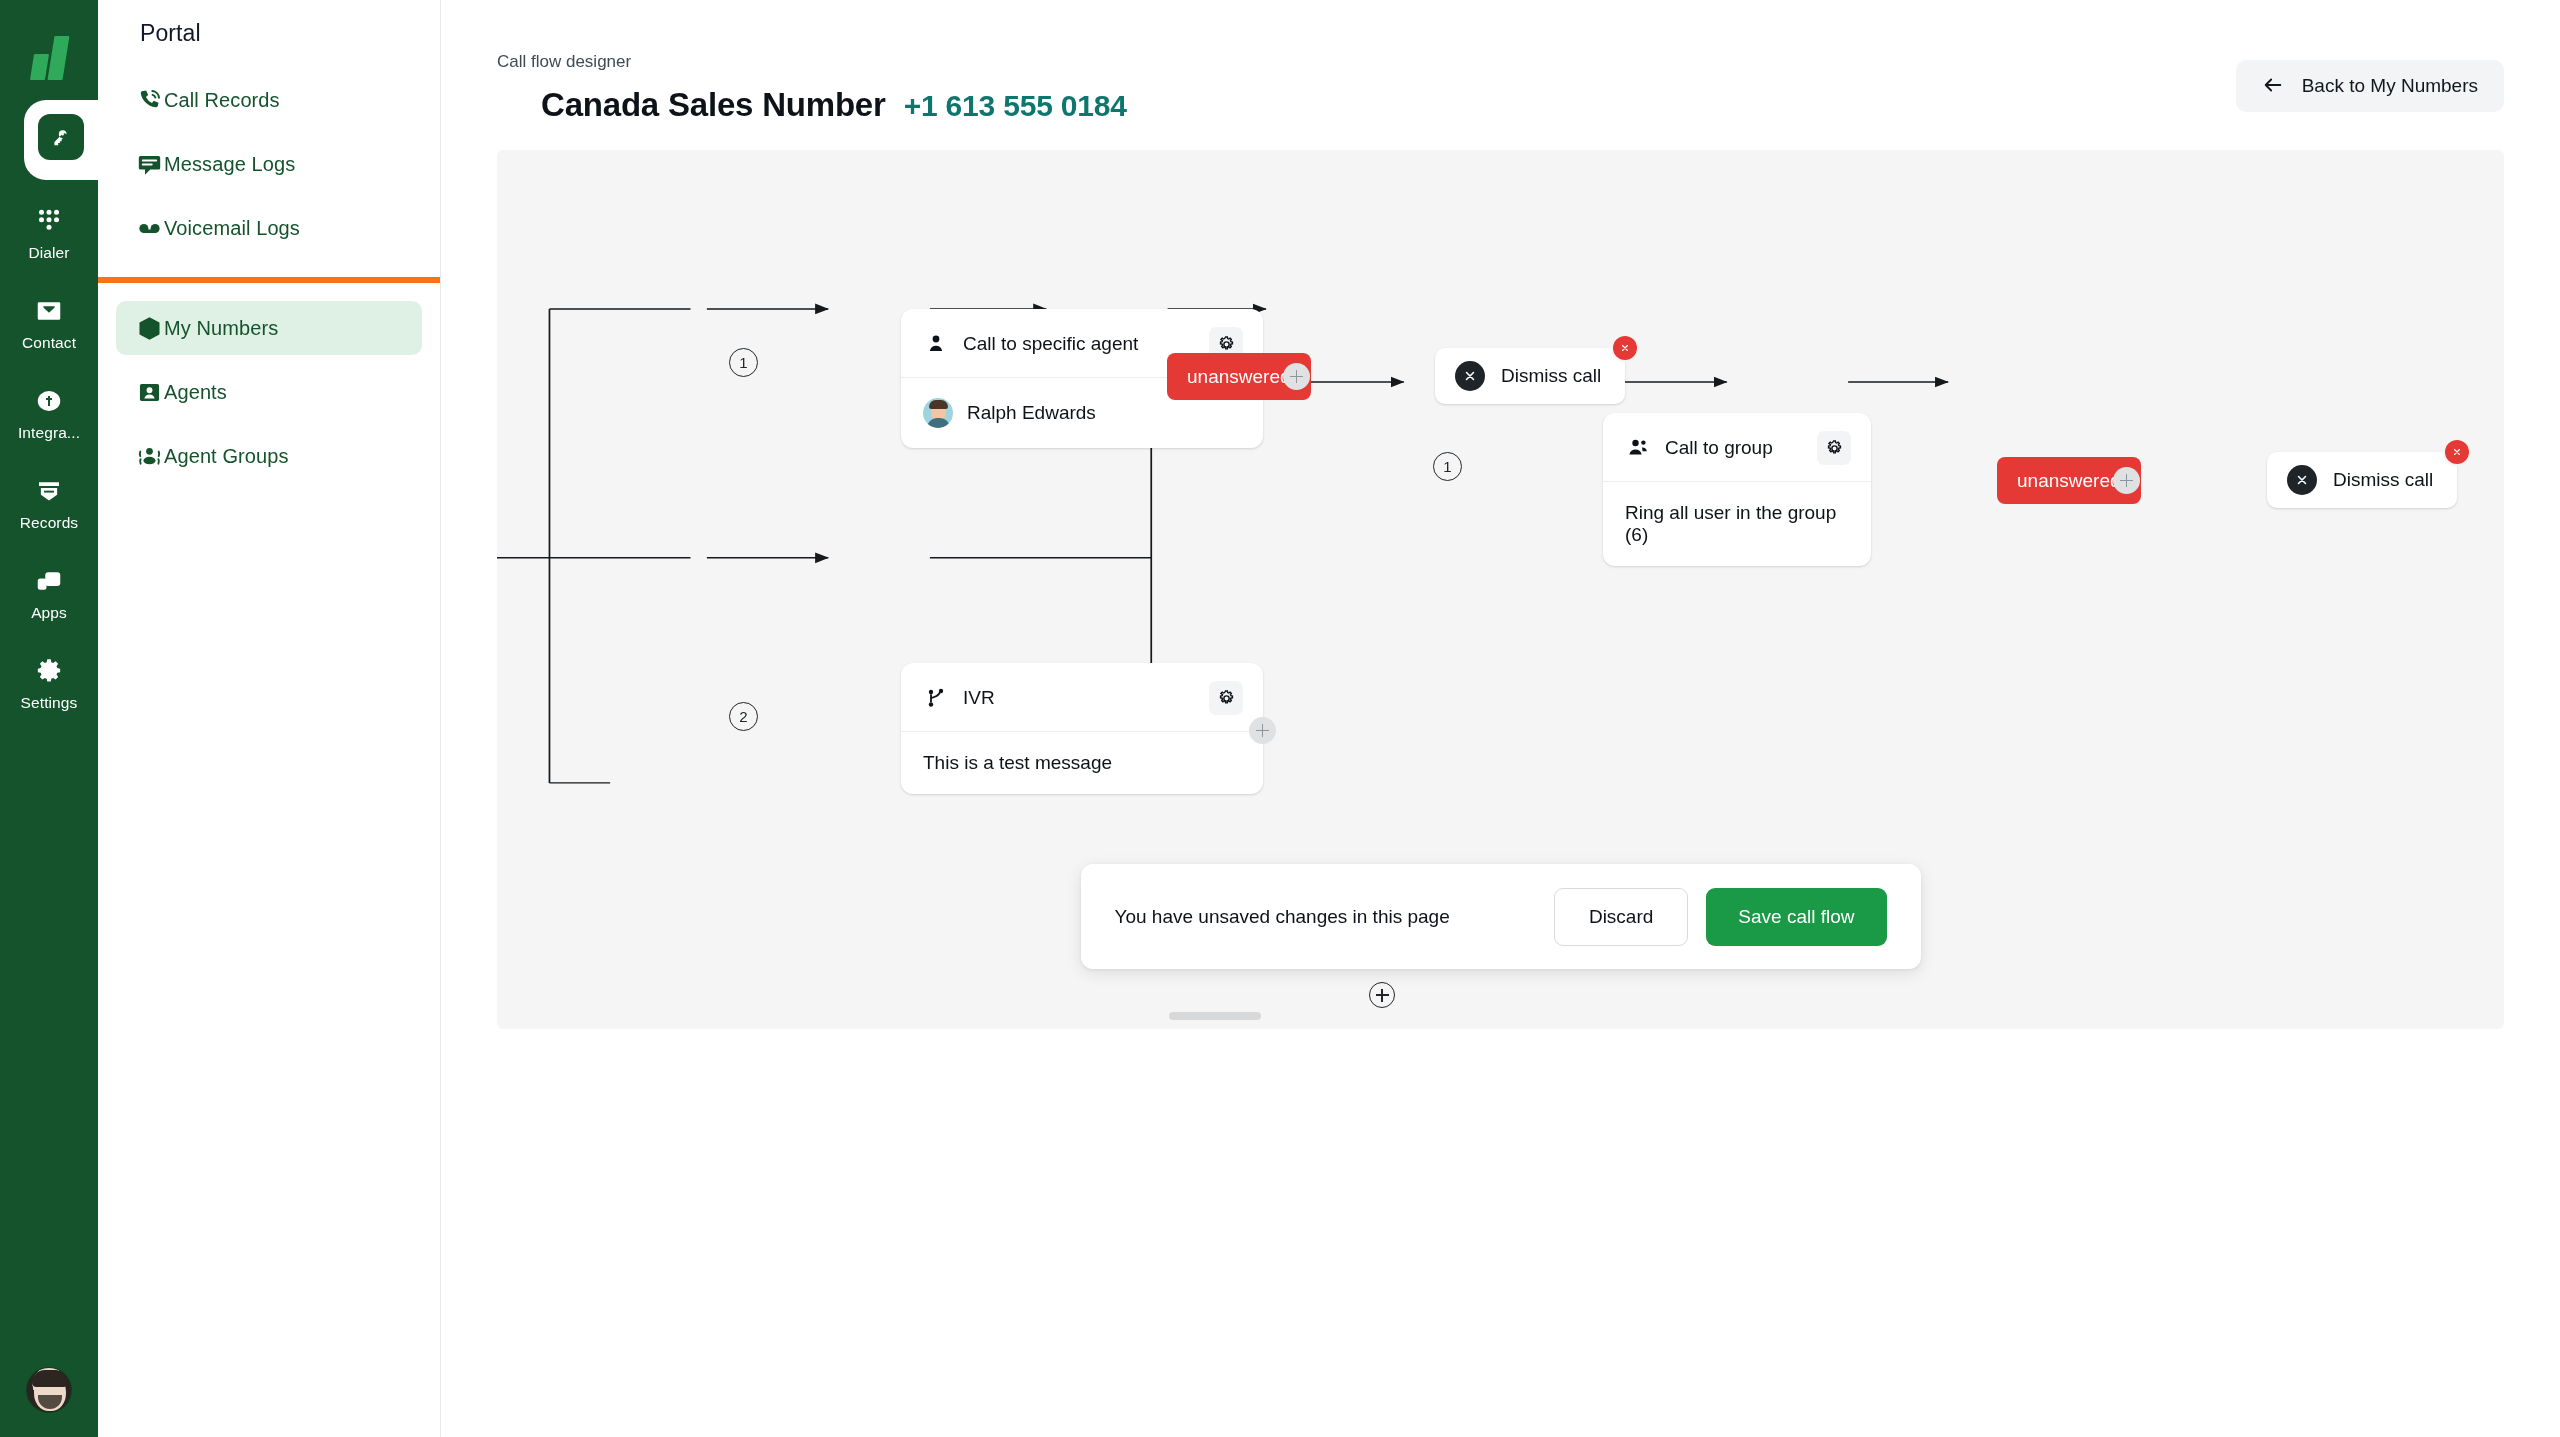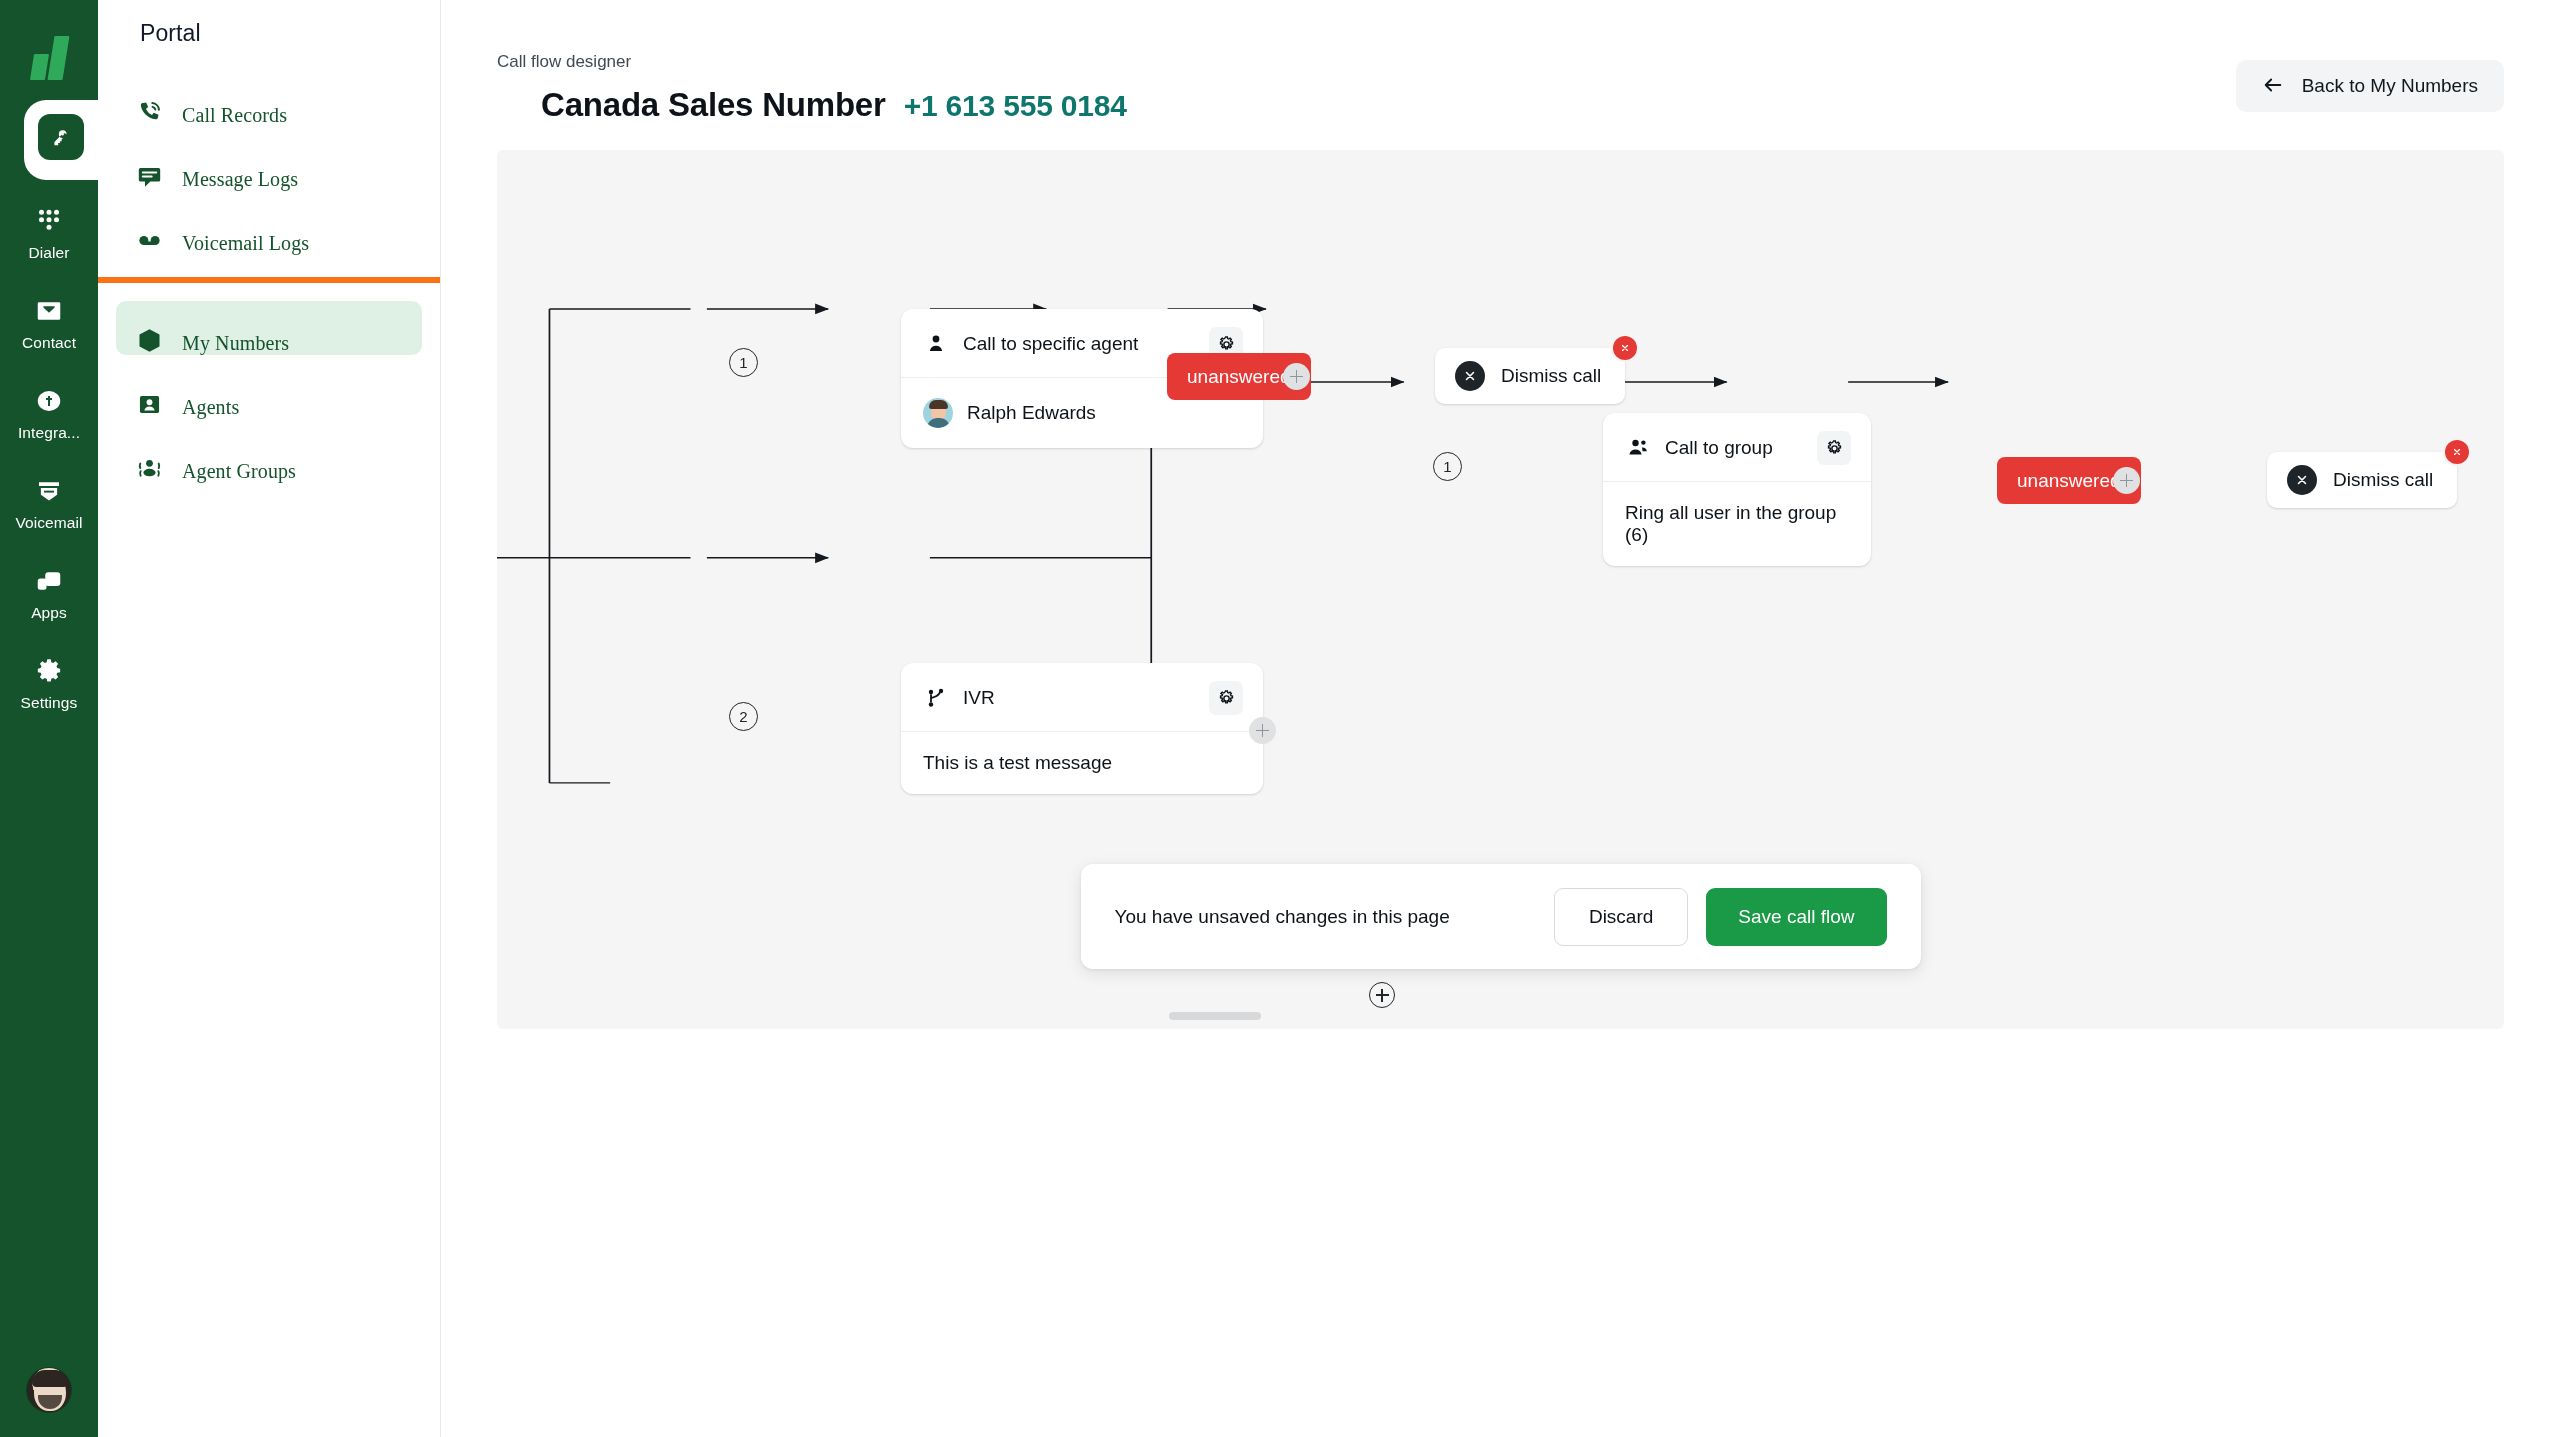--- a/index.html
+++ b/index.html
@@ -55,24 +55,23 @@
 
   
   .sidebar {
     width: 343px; flex:0 0 343px; height: 1437px; background:#ffffff;
     border-right: 1px solid #e6e8ea; position:relative;
   }
   .sidebar-title { font-size: 23px; color:#111827; padding: 20px 0 0 42px; font-weight:400; letter-spacing:.1px;}
   .nav-group { padding: 26px 18px 0 18px; }
   .nav-group.second { border-top: 6px solid #f97316; margin-top: 22px; padding-top: 18px;}
   .nav-item {
-    display:flex; align-items:flex-end; gap: 18px;
+    display:flex; align-items:center; 
     height: 54px; padding: 0 18px; border-radius: 10px; cursor:pointer;
     margin-bottom: 10px;
-    font-family: Liberation Serif, serif;
   }
   .nav-item .n-ico { width: 30px; height:30px; display:flex; align-items:center; justify-content:center;}
   .nav-item .n-ico svg { width:27px; height:27px; fill:#14532b; }
   .nav-item .n-label { font-size: 20px; color:#14532b; letter-spacing:.1px;}
   .nav-item.active { background:#dff0e4; }
 
   
   .main { flex:1; height:1066px; background:#ffffff; position:relative; }
   .topbar { height: 145px; padding: 52px 56px 0 56px; position:relative; }
   .crumb { font-size: 17px; color:#3f4b54; }
@@ -235,21 +234,21 @@
         <span class="ri-label">Integra...</span>
       </div>
 
       <div class="rail-item">
         <span class="ri-ico">
           <svg viewBox="0 0 24 24">
               <path d="M4 5h16v3H4zM5.5 9.5h13V15l-6.5 4.5L5.5 15z"></path>
               <path d="M8 12.5h8" stroke="#14532b" stroke-width="1.5"></path>
             </svg>
         </span>
-        <span class="ri-label">Voicemail</span>
+        <span class="ri-label">Records</span>
       </div>
 
       <div class="rail-item">
         <span class="ri-ico">
           <svg viewBox="0 0 24 24">
               <rect x="9" y="5" width="12" height="11" rx="2.4"></rect>
               <rect x="3" y="10" width="7" height="9" rx="2"></rect>
             </svg>
         </span>
         <span class="ri-label">Apps</span>

